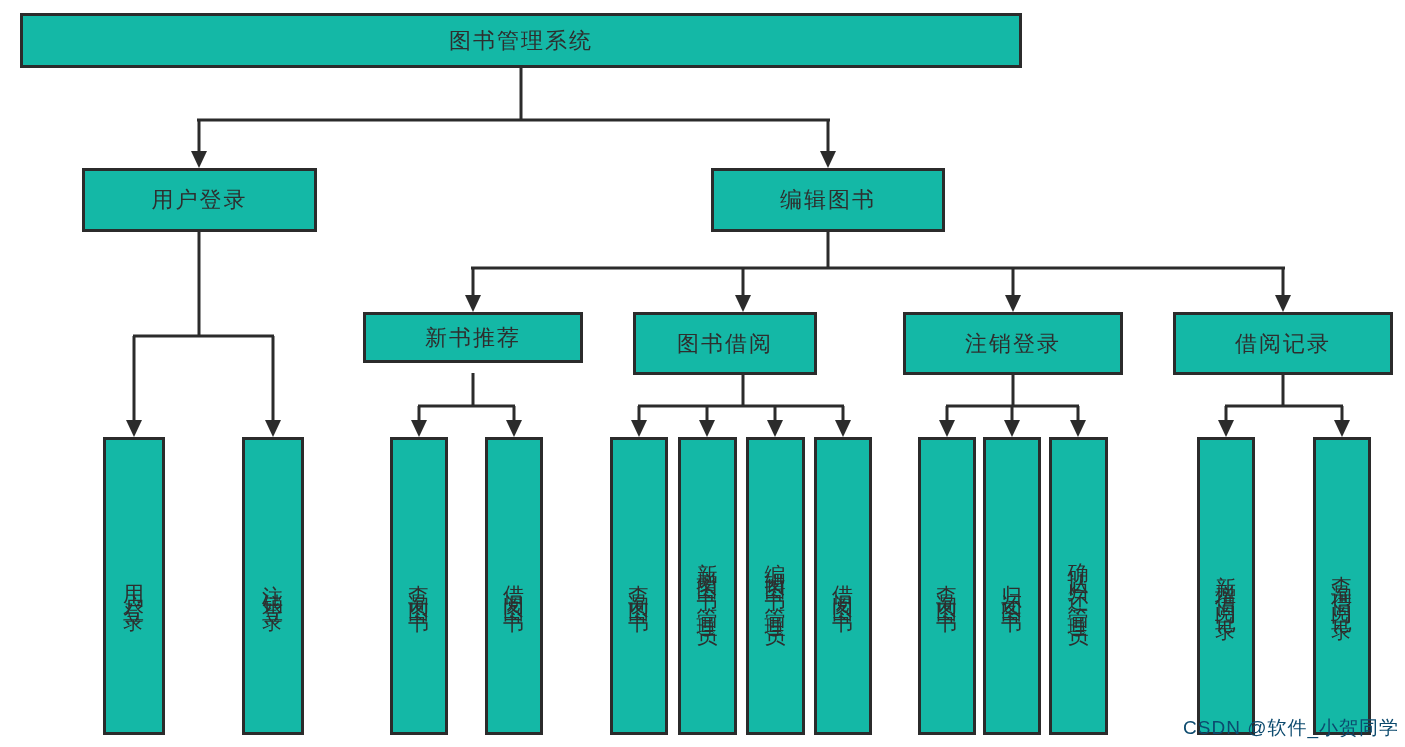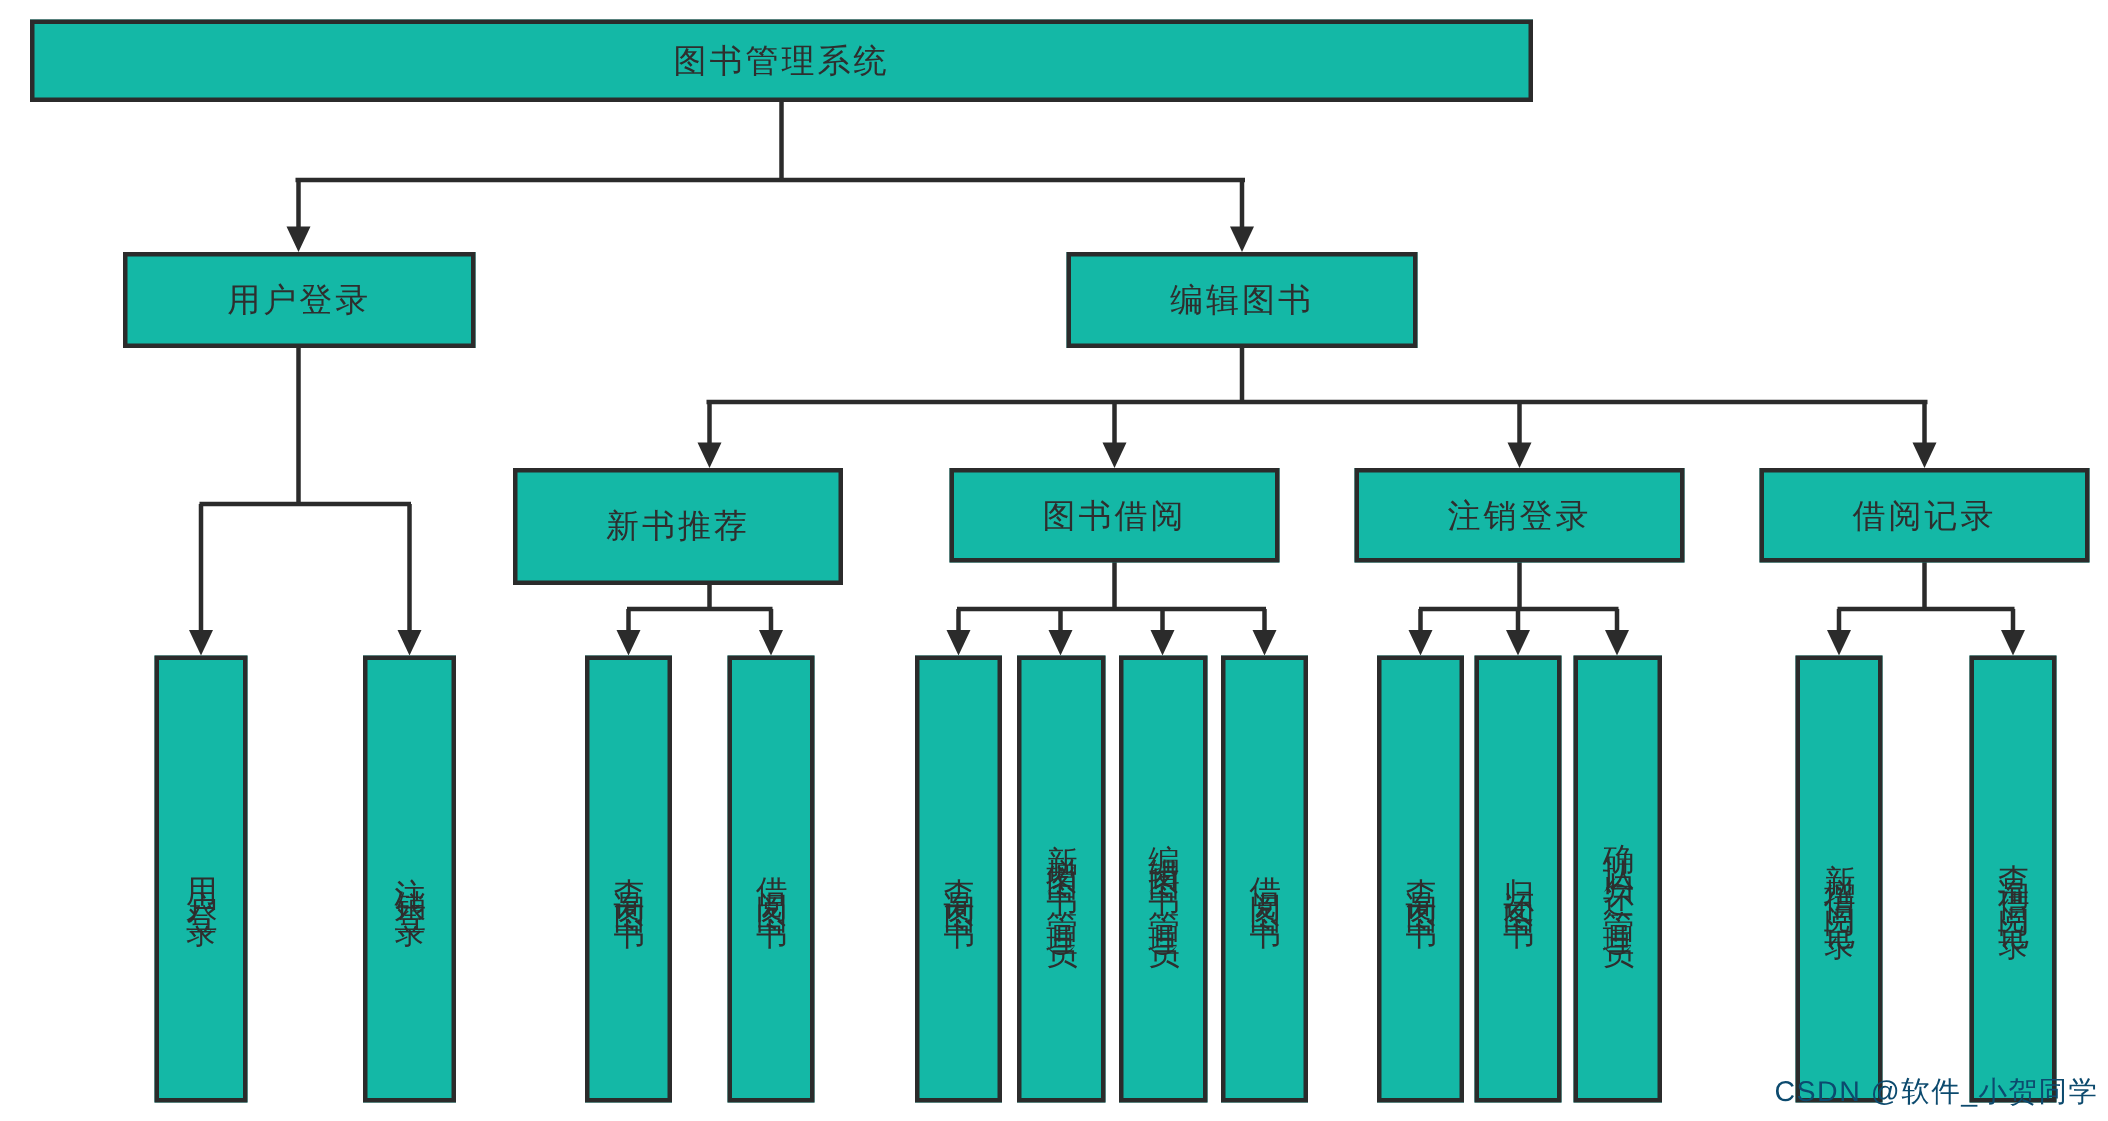--- a/index.html
+++ b/index.html
@@ -140,24 +140,24 @@
     <span class="hlabel">图书管理系统</span>
   </div>
 
   <div class="node" style="left:82px; top:168px; width:235px; height:64px;">
     <span class="hlabel">用户登录</span>
   </div>
   <div class="node" style="left:711px; top:168px; width:234px; height:64px;">
     <span class="hlabel">编辑图书</span>
   </div>
 
-  <div class="node" style="left:342px; top:312px; width:220px; height:78px;">
+  <div class="node" style="left:363px; top:312px; width:220px; height:51px;">
     <span class="hlabel">新书推荐</span>
   </div>
-  <div class="node" style="left:633px; top:312px; width:220px; height:63px;">
+  <div class="node" style="left:633px; top:312px; width:184px; height:63px;">
     <span class="hlabel">图书借阅</span>
   </div>
   <div class="node" style="left:903px; top:312px; width:220px; height:63px;">
     <span class="hlabel">注销登录</span>
   </div>
   <div class="node" style="left:1173px; top:312px; width:220px; height:63px;">
     <span class="hlabel">借阅记录</span>
   </div>
 
   <div class="node" style="left:103px; top:437px; width:62px; height:298px;">

